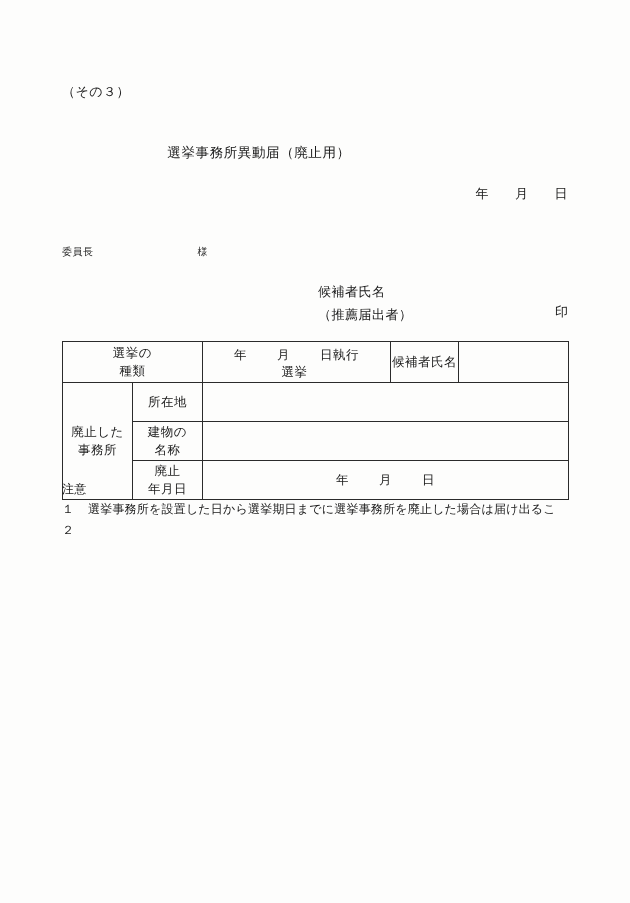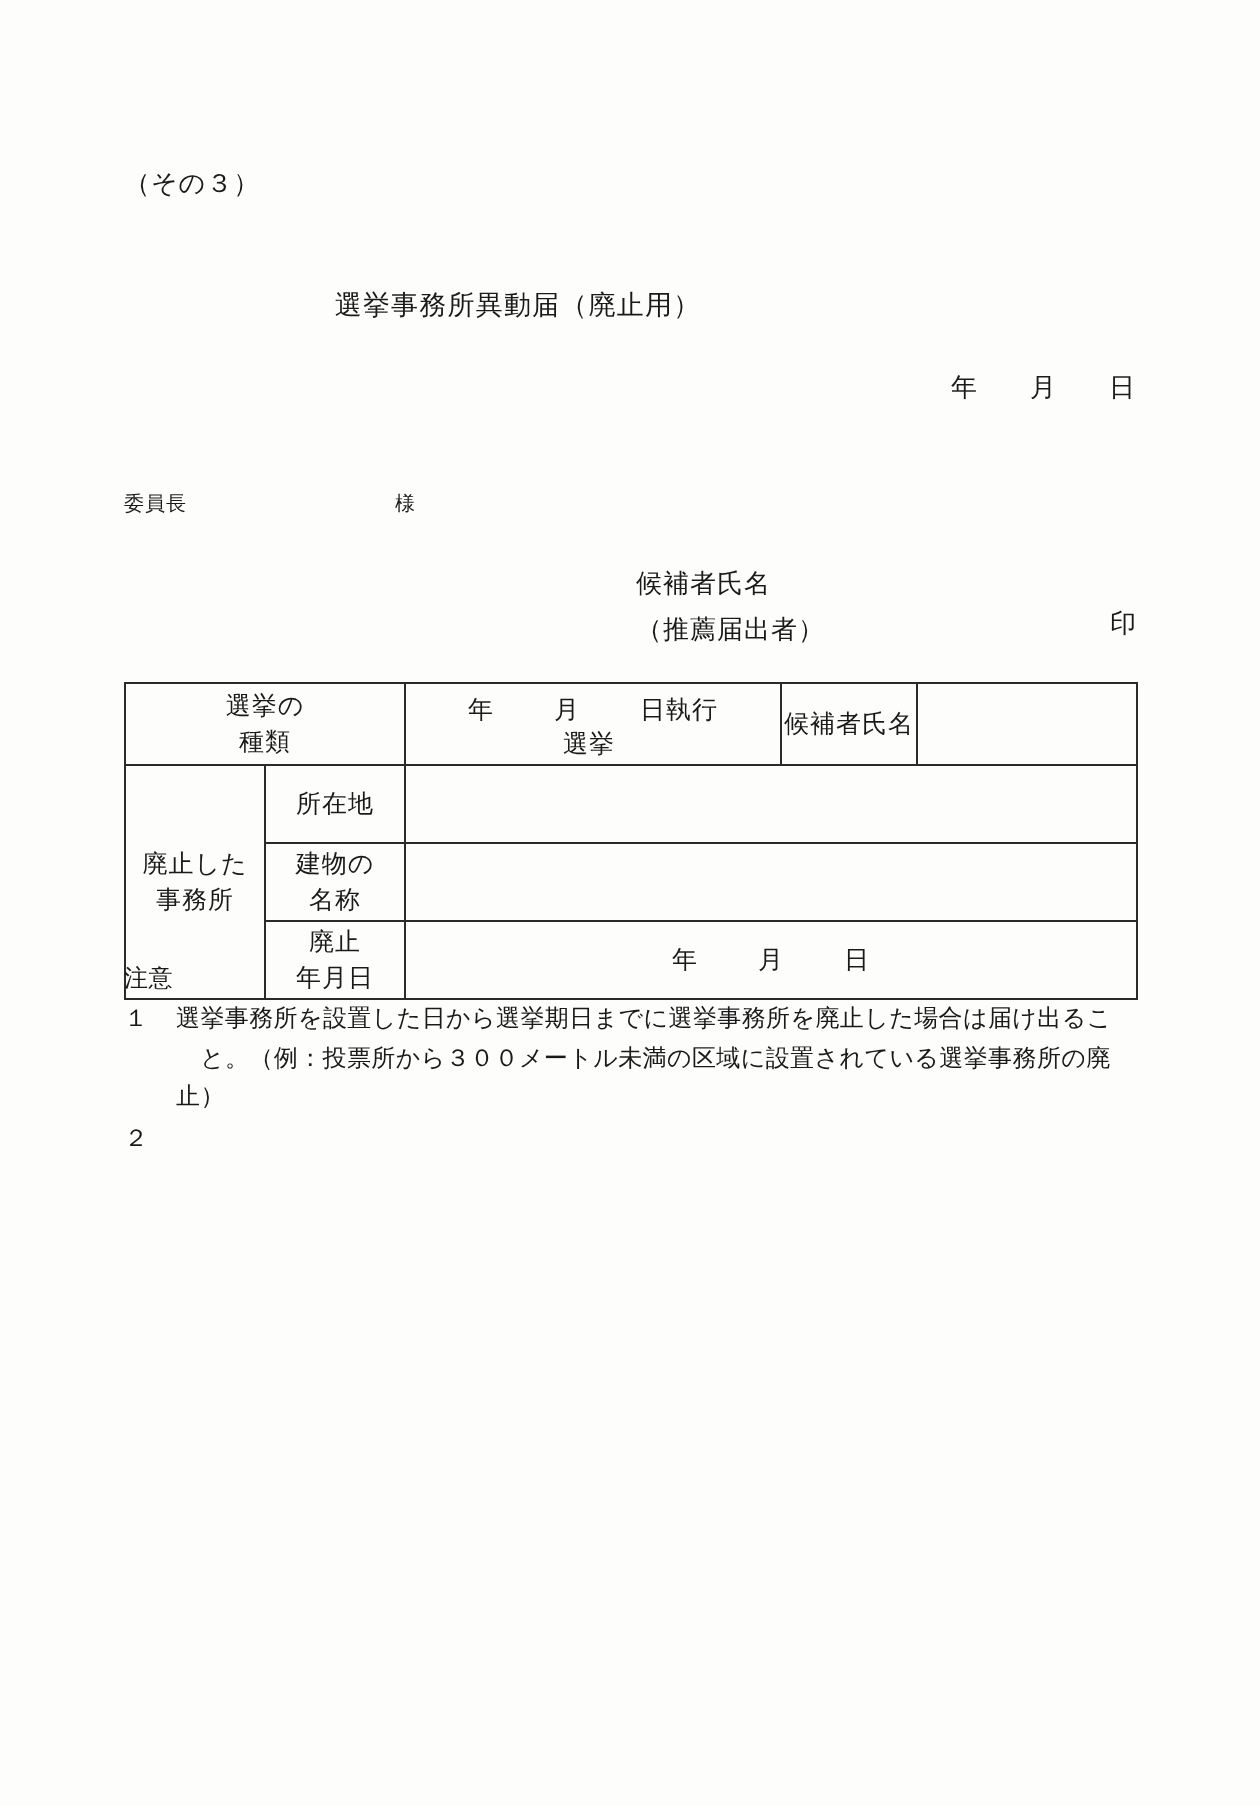--- a/index.html
+++ b/index.html
@@ -227,21 +227,20 @@
     </tbody>
   </table>
 
   <div class="notes">
     <div class="notes-head">注意</div>
 
     <div class="note-item">
       <div class="note-num">１</div>
       <div class="note-body">
         <span>選挙事務所を設置した日から選挙期日までに選挙事務所を廃止した場合は届け出るこ</span>
-        <span class="cont">と。（例：投票所から３００メートル未満の区域に設置されている選挙事務所の廃止）</span>
       </div>
     </div>
 
     <div class="note-item">
       <div class="note-num">２</div>
       <div class="note-body">
       </div>
     </div>
   </div>
 

